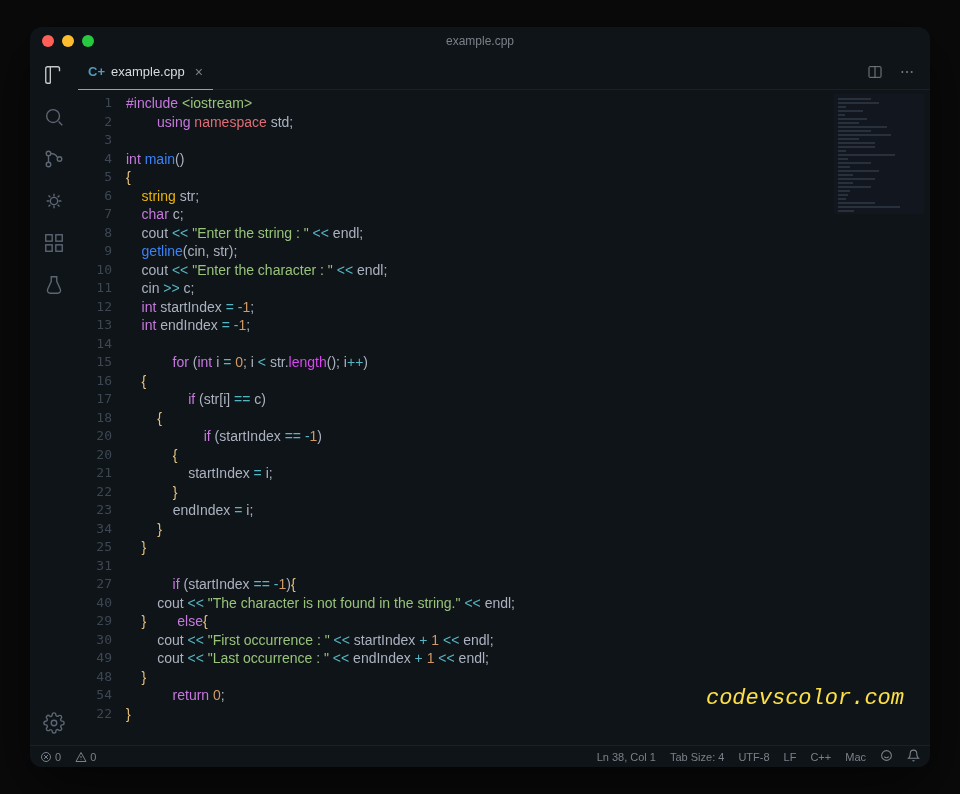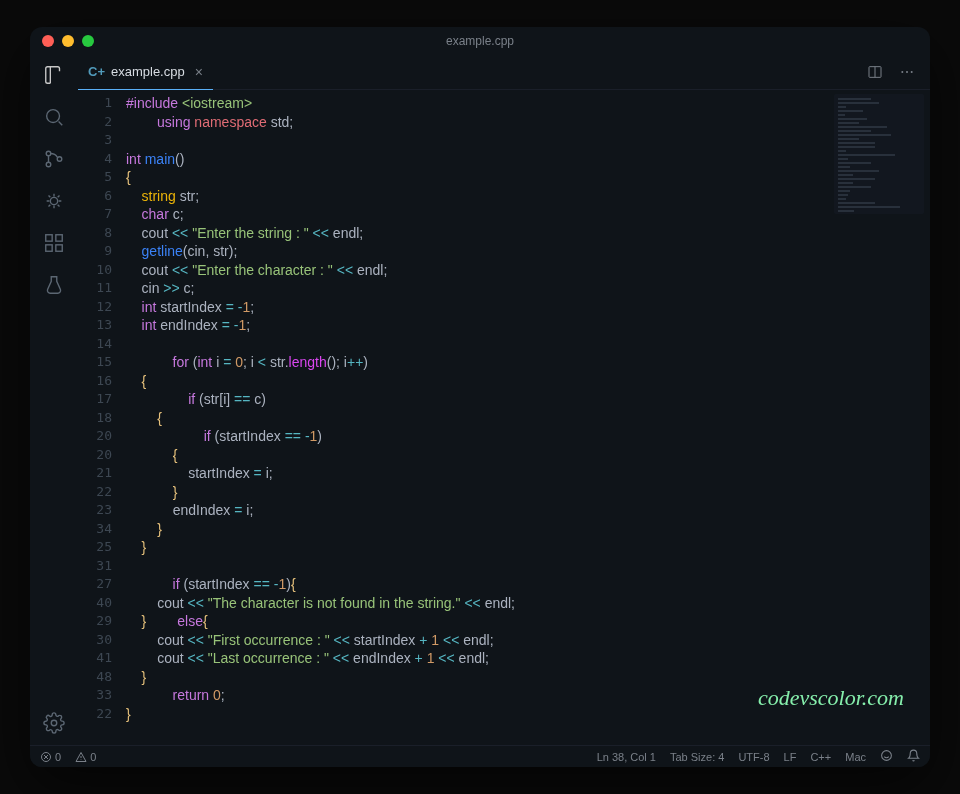--- a/index.html
+++ b/index.html
@@ -134,22 +134,22 @@
   font-size: 11px;
   color: #7a8089;
   gap: 14px;
 }
 .status-bar .right-group { margin-left: auto; display: flex; gap: 14px; align-items: center; padding-left: 20px; }
 .status-item { cursor: pointer; }
 .watermark {
   position: absolute;
   right: 26px;
   bottom: 34px;
-  color: #86efac;
-  font-family: Liberation Serif, serif;
+  color: #fde047;
+  font-family: Liberation Mono, monospace;
   font-size: 22px;
   font-style: italic;
 }
 
 .c-pre { color: #c678dd; }
 .c-inc { color: #98c379; }
 .c-kw1 { color: #c678dd; margin-left: 31px; }
 .c-kw2 { color: #e06c75; }
 .c-type { color: #c678dd; }
 .c-type2 { color: #eab308; }
@@ -274,23 +274,23 @@
             <div>21</div>
             <div>22</div>
             <div>23</div>
             <div>34</div>
             <div>25</div>
             <div>31</div>
             <div>27</div>
             <div>40</div>
             <div>29</div>
             <div>30</div>
-            <div>41</div>
+            <div>49</div>
             <div>48</div>
-            <div>33</div>
+            <div>54</div>
             <div>22</div>
           </div>
         <div class="code" id="code"><div><span class="c-pre">#include</span><span> </span><span class="c-inc">&lt;iostream&gt;</span></div><div><span class="c-kw1">using</span><span> </span><span class="c-kw2">namespace</span><span> </span><span class="c-var2">std</span><span class="c-punc">;</span></div><div>&nbsp;</div><div><span class="c-type">int</span><span> </span><span class="c-func">main</span><span class="c-punc">()</span></div><div><span class="c-brace">{</span></div><div><span>    </span><span class="c-type2">string</span><span> </span><span class="c-var2">str</span><span class="c-punc">;</span></div><div><span>    </span><span class="c-type">char</span><span> </span><span class="c-var2">c</span><span class="c-punc">;</span></div><div><span>    </span><span class="c-var2">cout </span><span class="c-op">&lt;&lt;</span><span> </span><span class="c-str">"Enter the string : "</span><span> </span><span class="c-op">&lt;&lt;</span><span> </span><span class="c-var2">endl</span><span class="c-punc">;</span></div><div><span>    </span><span class="c-func">getline</span><span class="c-punc">(</span><span class="c-var2">cin</span><span class="c-punc">, </span><span class="c-var2">str</span><span class="c-punc">);</span></div><div><span>    </span><span class="c-var2">cout </span><span class="c-op">&lt;&lt;</span><span> </span><span class="c-str">"Enter the character : "</span><span> </span><span class="c-op">&lt;&lt;</span><span> </span><span class="c-var2">endl</span><span class="c-punc">;</span></div><div><span>    </span><span class="c-var2">cin </span><span class="c-op">&gt;&gt;</span><span> </span><span class="c-var2">c</span><span class="c-punc">;</span></div><div><span>    </span><span class="c-type">int</span><span> </span><span class="c-var2">startIndex </span><span class="c-op">=</span><span> </span><span class="c-op">-</span><span class="c-num">1</span><span class="c-punc">;</span></div><div><span>    </span><span class="c-type">int</span><span> </span><span class="c-var2">endIndex </span><span class="c-op">=</span><span> </span><span class="c-op">-</span><span class="c-num">1</span><span class="c-punc">;</span></div><div>&nbsp;</div><div><span>    </span><span class="c-kw1">for</span><span> </span><span class="c-punc">(</span><span class="c-type">int</span><span> </span><span class="c-var2">i </span><span class="c-op">=</span><span> </span><span class="c-num">0</span><span class="c-punc">; </span><span class="c-var2">i </span><span class="c-op">&lt;</span><span> </span><span class="c-var2">str</span><span class="c-punc">.</span><span class="c-prop">length</span><span class="c-punc">(); </span><span class="c-var2">i</span><span class="c-op">++</span><span class="c-punc">)</span></div><div><span>    </span><span class="c-brace">{</span></div><div><span>        </span><span class="c-kw1">if</span><span> </span><span class="c-punc">(</span><span class="c-var2">str</span><span class="c-punc">[</span><span class="c-var2">i</span><span class="c-punc">] </span><span class="c-op">==</span><span> </span><span class="c-var2">c</span><span class="c-punc">)</span></div><div><span>        </span><span class="c-brace">{</span></div><div><span>            </span><span class="c-kw1">if</span><span> </span><span class="c-punc">(</span><span class="c-var2">startIndex </span><span class="c-op">==</span><span> </span><span class="c-op">-</span><span class="c-num">1</span><span class="c-punc">)</span></div><div><span>            </span><span class="c-brace">{</span></div><div><span>                </span><span class="c-var2">startIndex </span><span class="c-op">=</span><span> </span><span class="c-var2">i</span><span class="c-punc">;</span></div><div><span>            </span><span class="c-brace">}</span></div><div><span>            </span><span class="c-var2">endIndex </span><span class="c-op">=</span><span> </span><span class="c-var2">i</span><span class="c-punc">;</span></div><div><span>        </span><span class="c-brace">}</span></div><div><span>    </span><span class="c-brace">}</span></div><div>&nbsp;</div><div><span>    </span><span class="c-kw1">if</span><span> </span><span class="c-punc">(</span><span class="c-var2">startIndex </span><span class="c-op">==</span><span> </span><span class="c-op">-</span><span class="c-num">1</span><span class="c-punc">)</span><span class="c-brace">{</span></div><div><span>        </span><span class="c-var2">cout </span><span class="c-op">&lt;&lt;</span><span> </span><span class="c-str">"The character is not found in the string."</span><span> </span><span class="c-op">&lt;&lt;</span><span> </span><span class="c-var2">endl</span><span class="c-punc">;</span></div><div><span>    </span><span class="c-brace">}</span><span class="c-kw1">else</span><span class="c-brace">{</span></div><div><span>        </span><span class="c-var2">cout </span><span class="c-op">&lt;&lt;</span><span> </span><span class="c-str">"First occurrence : "</span><span> </span><span class="c-op">&lt;&lt;</span><span> </span><span class="c-var2">startIndex </span><span class="c-op">+</span><span> </span><span class="c-num">1</span><span> </span><span class="c-op">&lt;&lt;</span><span> </span><span class="c-var2">endl</span><span class="c-punc">;</span></div><div><span>        </span><span class="c-var2">cout </span><span class="c-op">&lt;&lt;</span><span> </span><span class="c-str">"Last occurrence : "</span><span> </span><span class="c-op">&lt;&lt;</span><span> </span><span class="c-var2">endIndex </span><span class="c-op">+</span><span> </span><span class="c-num">1</span><span> </span><span class="c-op">&lt;&lt;</span><span> </span><span class="c-var2">endl</span><span class="c-punc">;</span></div><div><span>    </span><span class="c-brace">}</span></div><div><span>    </span><span class="c-kw1">return</span><span> </span><span class="c-num">0</span><span class="c-punc">;</span></div><div><span class="c-brace">}</span></div></div>
         <div class="minimap">
           <div class="ln" style="width:40%"></div>
             <div class="ln" style="width:50%"></div>
             <div class="ln" style="width:10%"></div>
           <div class="ln" style="width:30%"></div>
             <div class="ln" style="width:8%"></div>
             <div class="ln" style="width:35%"></div>

